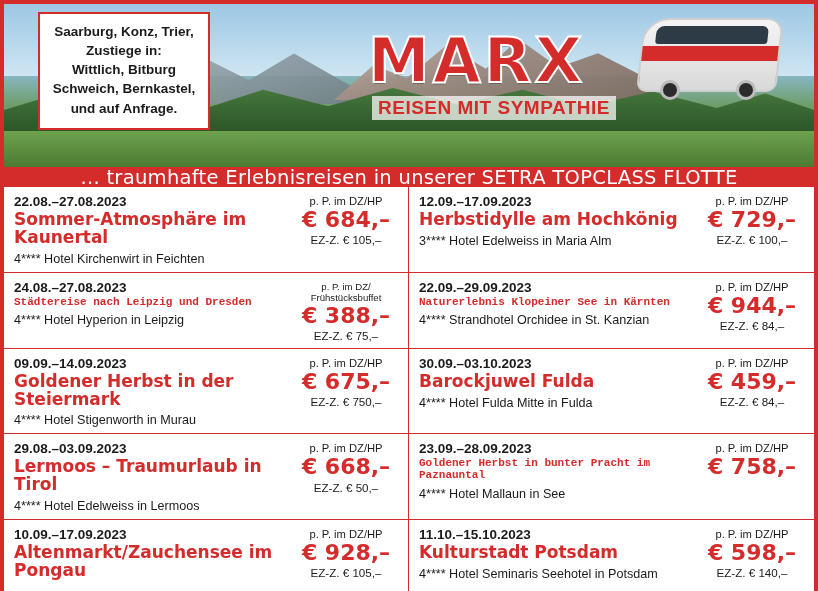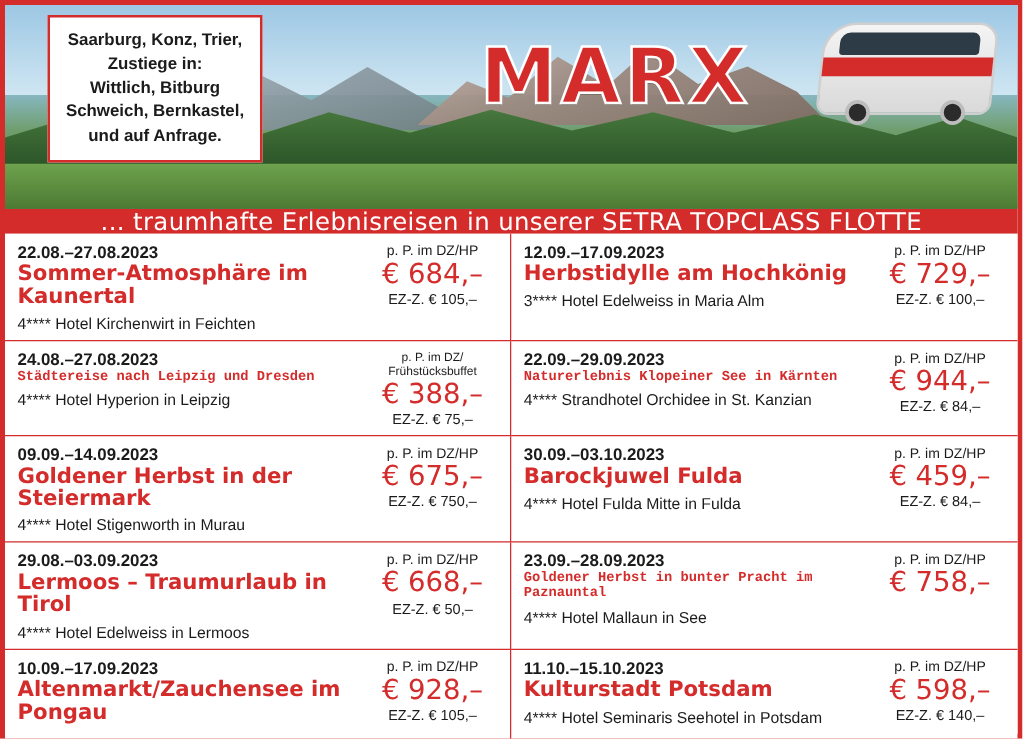--- a/index.html
+++ b/index.html
@@ -58,21 +58,21 @@
     text-align: center;
     line-height: 1.42;
     font-size: 13.5px;
     font-weight: bold;
     color: #1b1b1b;
   }
   .zustiege .zline { display: block; white-space: nowrap; }
 
   
   .logo {
-    position: absolute; right: 10px; top: 6px;
+    position: absolute; right: 26px; top: 6px;
     width: 420px; height: 122px; text-align: center;
   }
   .bus {
     position: absolute; right: 6px; top: 2px;
     width: 150px; height: 104px;
   }
   .bus .body {
     position: absolute; left: 8px; top: 6px; width: 140px; height: 74px;
     background: linear-gradient(#f4f4f4, #d9d9d9);
     border-radius: 26px 16px 10px 10px;
@@ -141,21 +141,21 @@
     font-size: 17px; font-weight: bold; color: #d42b2b;
     margin-bottom: 5px; line-height: 1.05;
     font-family: "DejaVu Sans", sans-serif;
   }
   .title.sm { font-size: 11px; font-family: Liberation Mono, monospace; }
   .hotel { font-size: 12.6px; color: #1b1b1b; }
 
   .pnote { font-size: 11.2px; color: #1b1b1b; margin-bottom: 1px; }
   .pnote.tiny { font-size: 9.6px; }
   .pval {
-    font-size: 22px; font-weight: normal; color: #d42b2b; line-height: 1.05;
+    font-size: 22px; font-weight: bold; color: #d42b2b; line-height: 1.05;
     font-family: "DejaVu Sans", sans-serif;
   }
   .pez { font-size: 11.6px; color: #1b1b1b; margin-top: 2px; }
 </style>
 </head>
 <body>
 
 <div class="ad">
 
   <div class="hero">
@@ -175,20 +175,21 @@
 
     <div class="logo">
       <div class="bus">
         <div class="body"></div>
         <div class="win"></div>
         <div class="stripe"></div>
         <div class="wheel w1"></div>
         <div class="wheel w2"></div>
       </div>
       <div class="marx">MARX</div>
+      <div class="marx-sub">REISEN MIT SYMPATHIE</div>
     </div>
   </div>
 
   <div class="banner">... traumhafte Erlebnisreisen in unserer SETRA TOPCLASS FLOTTE</div>
 
   <div class="grid">
 
     <div class="cell left">
       <div class="info">
         <div class="date">22.08.–27.08.2023</div>

